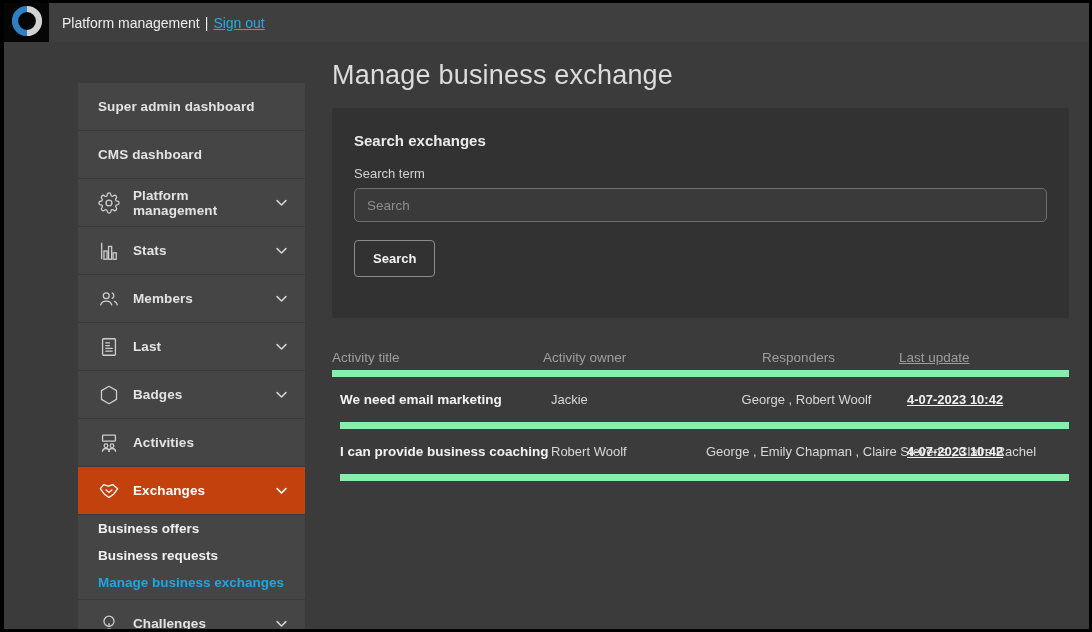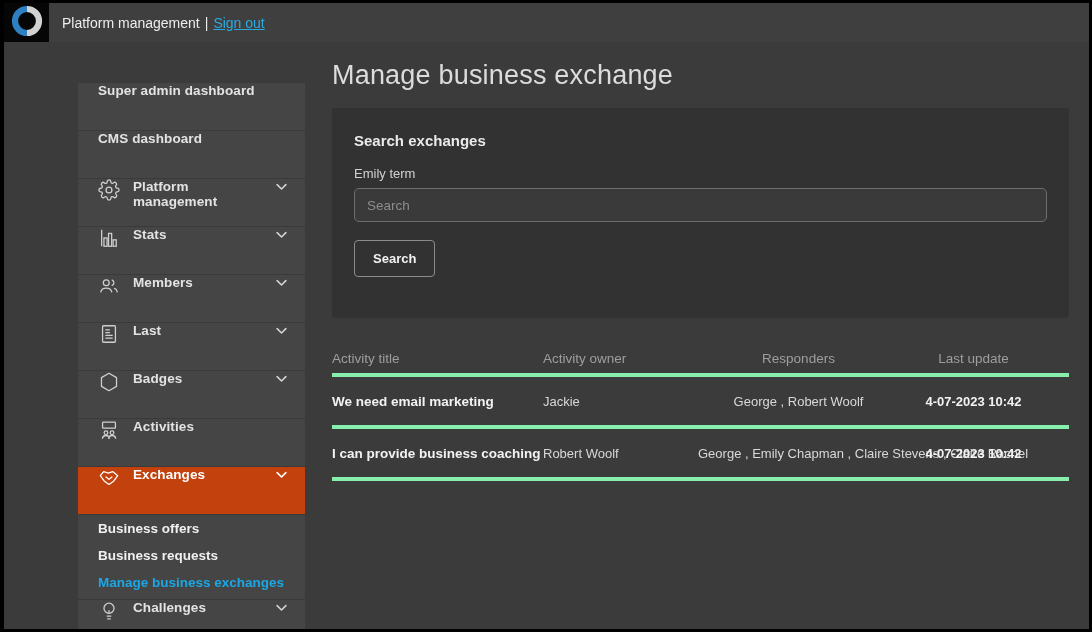--- a/index.html
+++ b/index.html
@@ -26,21 +26,21 @@
   }
   .topbar-text { margin-left: 13px; font-size: 14px; color: #ededed; }
   .topbar-sep { margin: 0 5px; color: #ededed; }
   .signout { color: #29abe2; text-decoration: underline; cursor: pointer; }
   
   .sidebar {
     position: absolute; left: 74px; top: 80px; width: 227px; bottom: 0;
     background: #454545; overflow: hidden;
   }
   .sb-item {
-    height: 48px; display: flex; 
+    height: 48px; display: flex; align-items: center;
     padding: 0 16px 0 20px; border-bottom: 1px solid #3a3a3a;
     color: #e3e3e3; font-weight: 700; font-size: 13.5px; cursor: pointer;
   }
   .sb-icon { width: 22px; height: 22px; margin-right: 13px; flex: none; color: #cfcfcf; }
   .sb-icon svg, .sb-chevron svg { display: block; }
   .sb-label { flex: 1; letter-spacing: .1px; }
   .sb-chevron { width: 15px; height: 15px; flex: none; color: #d2d2d2; }
   .sb-item.active { background: #c2410c; color: #fff; }
   .sb-item.active .sb-icon, .sb-item.active .sb-chevron { color: #fff; }
   .sb-sub { border-bottom: 1px solid #3a3a3a; padding: 0 0 3px; }
@@ -71,27 +71,27 @@
   .search-btn {
     margin-top: 18px; height: 37px; padding: 0 18px;
     background: transparent; border: 1px solid #8b8b8b; border-radius: 4px;
     color: #f2f2f2; font-weight: 700; font-size: 13px;
     font-family: "Liberation Sans", sans-serif; cursor: pointer;
   }
   
   .table { margin-top: 26px; }
   .trow {
     display: grid; grid-template-columns: 211px 155px 201px 170px;
-    align-items: center; border-bottom: 4px solid #86efac;
+    align-items: center; border-bottom: 7px solid #86efac;
   }
   .thead { height: 33px; color: #9e9e9e; font-size: 13.5px; }
-  .tbody-row { height: 52px; color: #d8d8d8; font-size: 13px; }
+  .tbody-row { height: 52px; color: #d8d8d8; font-size: 13px; margin-left: 8px; }
   .cell-title { font-weight: 700; color: #f2f2f2; font-size: 13.5px; }
   .cell-resp { text-align: center; white-space: nowrap; }
-  .cell-date { text-align: center; padding-right: 21px; }
+  .cell-date { text-align: left; padding-right: 21px; text-decoration: underline; }
   .tbody-row .cell-date { font-weight: 700; color: #f2f2f2; }
 </style>
 </head>
 <body>
 
 <div class="app">
 
   <div class="topbar">
     <div class="logo-box">
       <span>
@@ -248,21 +248,21 @@
     </div>
 
   </aside>
 
   <main class="main">
 
     <h1 class="page-title">Manage business exchange</h1>
 
     <section class="panel">
       <div class="panel-heading">Search exchanges</div>
-      <div class="field-label">Emily term</div>
+      <div class="field-label">Search term</div>
       <input class="search-input" type="text" placeholder="Search" style="">
       <button class="search-btn">Search</button>
     </section>
 
     <section class="table">
       <div class="trow thead">
         <div class="cell-head">Activity title</div>
         <div class="cell-head">Activity owner</div>
         <div class="cell-head cell-resp">Responders</div>
         <div class="cell-head cell-date">Last update</div>

